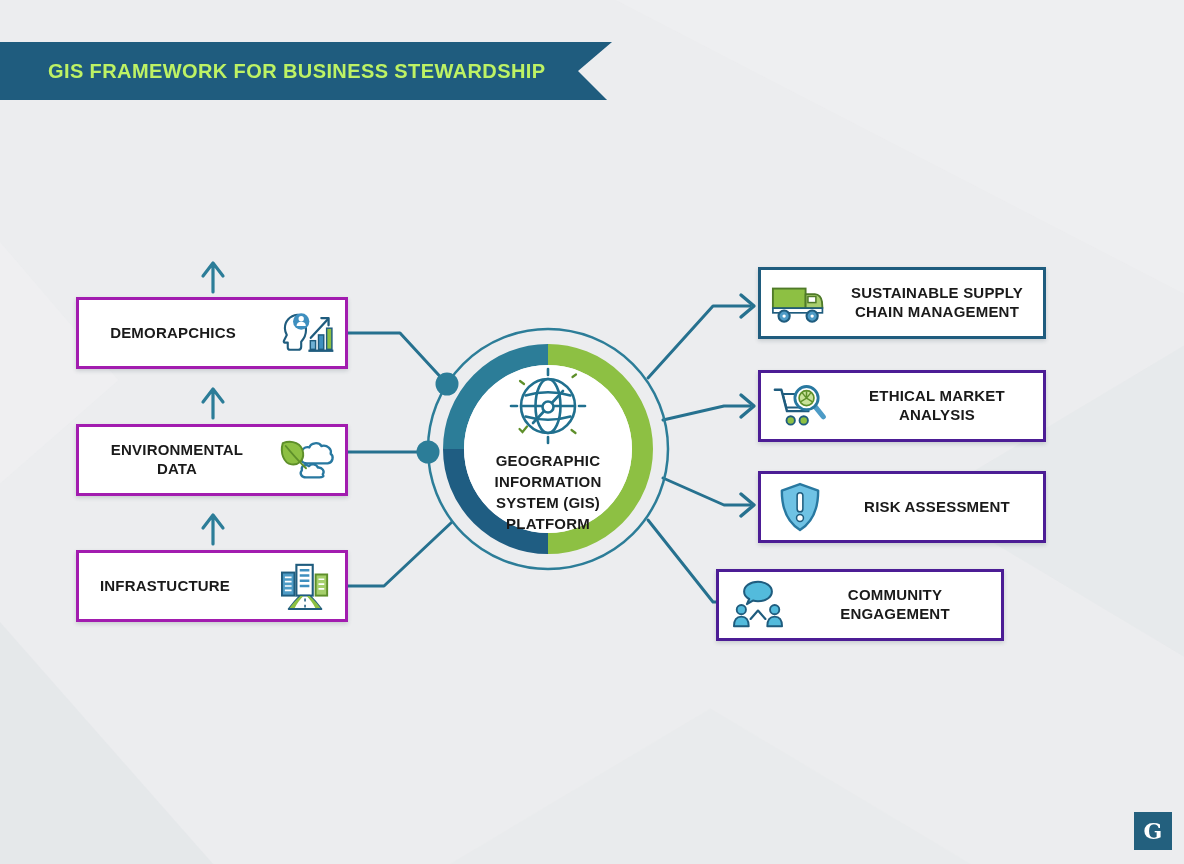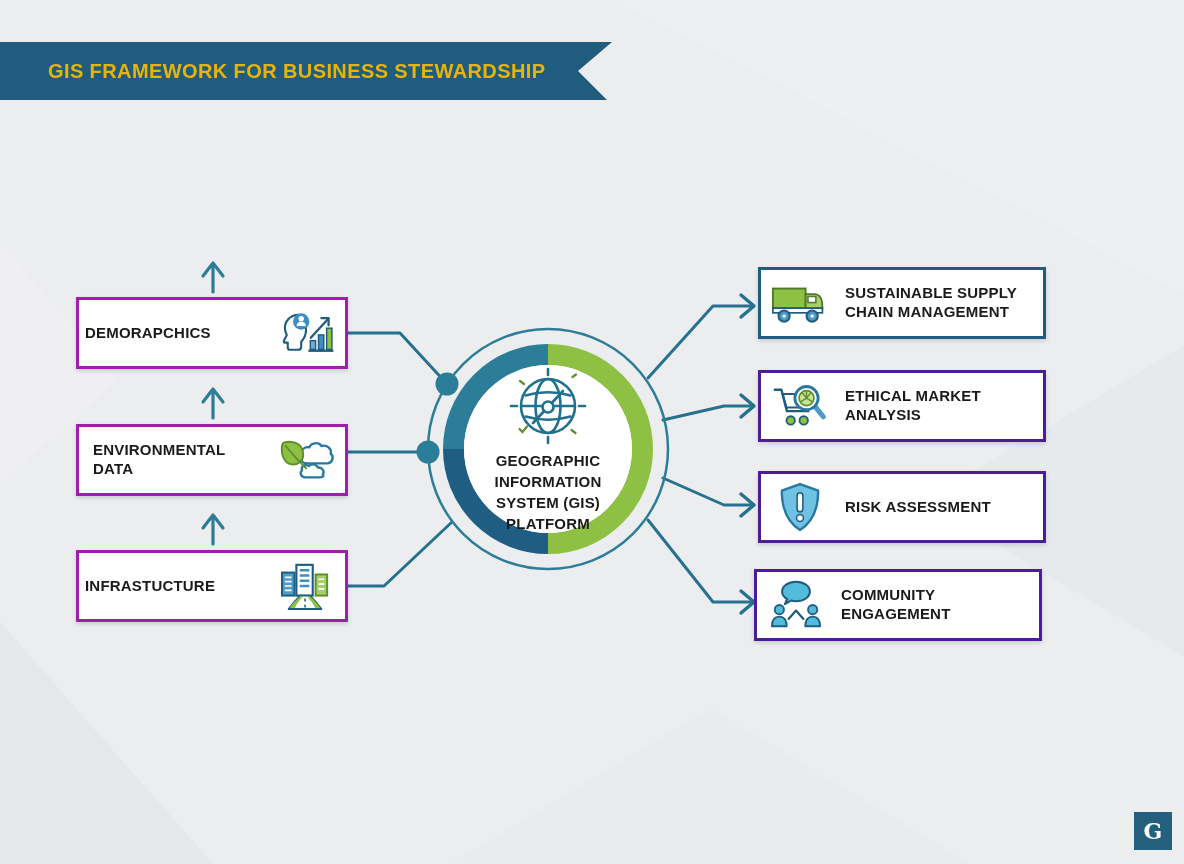--- a/index.html
+++ b/index.html
@@ -9,36 +9,36 @@
   }
   .facet{position:absolute;pointer-events:none;}
   
   .banner{
     position:absolute;left:0;top:42px;width:612px;height:58px;
     background:#1F5C7E;
     clip-path:polygon(0 0,612px 0,578px 29px,607px 58px,0 58px);
     box-shadow:0 2px 5px rgba(30,50,60,.25);
   }
   .banner-title{
-    color:#eab308;font-size:20px;font-weight:bold;letter-spacing:.4px;
+    color:#bef264;font-size:20px;font-weight:bold;letter-spacing:.4px;
     line-height:58px;padding-left:48px;white-space:nowrap;
   }
   
   .wires{position:absolute;left:0;top:0;}
   
   .node{
     position:absolute;background:#FFFFFF;display:flex;align-items:center;
     box-shadow:0 2px 4px rgba(40,60,70,.18);
   }
   .node.lbox{border:3px solid #a21caf;width:266px;height:66px;}
   .node.rbox{width:282px;height:66px;}
   .border-blue{border:3px solid #1F5C7E;}
   .border-green{border:3px solid #4c1d95;}
   .box-label{
-    flex:1;text-align:left;font-weight:bold;color:#1A1A1A;
+    flex:1;text-align:center;font-weight:bold;color:#1A1A1A;
     font-size:15px;line-height:1.25;letter-spacing:.2px;padding:0 6px;
   }
   .icon-slot{width:78px;display:flex;align-items:center;justify-content:center;flex:0 0 78px;}
   
   .hub-text{
     position:absolute;left:468px;top:450px;width:160px;text-align:center;
     font-weight:bold;color:#1A1A1A;font-size:15px;line-height:21px;letter-spacing:.2px;
   }
   .hub-icon{position:absolute;left:506px;top:364px;}
   
@@ -209,21 +209,21 @@
     <div class="icon-slot">
       <svg width="44" height="50" viewBox="0 0 46 52">
         <path d="M23 2 L42 9 C42 27 36 42 23 50 C10 42 4 27 4 9 Z" fill="#6FC2E4" stroke="#2878A0" stroke-width="2.5" stroke-linejoin="round"></path>
         <rect x="20" y="11" width="6" height="20" rx="3" fill="#FFFFFF" stroke="#1F5C7E" stroke-width="1.6"></rect>
         <circle cx="23" cy="37.5" r="3.6" fill="#FFFFFF" stroke="#1F5C7E" stroke-width="1.6"></circle>
       </svg>
     </div>
     <div class="box-label" style="padding-right:14px;">RISK ASSESSMENT</div>
   </div>
 
-  <div class="node rbox border-green" style="left:754px;top:569px;">
+  <div class="node rbox border-green" style="left:716px;top:569px;">
     <div class="icon-slot">
       <svg width="54" height="50" viewBox="0 0 58 54">
         <path d="M29 2 C37.5 2 44 6.5 44 12.5 C44 18.5 37.5 23 29 23 C27 23 25 22.7 23.5 22.2 L17 26 L19.5 20.5 C15.5 18.6 14 15.8 14 12.5 C14 6.5 20.5 2 29 2 Z" fill="#53BBDC" stroke="#1F5C7E" stroke-width="2.2" stroke-linejoin="round"></path>
         <path d="M21 42 L29 33 L37 42" stroke="#1F5C7E" stroke-width="2.4" fill="none" stroke-linecap="round" stroke-linejoin="round"></path>
         <circle cx="11" cy="32" r="5" fill="#53BBDC" stroke="#1F5C7E" stroke-width="2"></circle>
         <path d="M3 50 C3 42.5 6.5 39.5 11 39.5 C15.5 39.5 19 42.5 19 50 Z" fill="#53BBDC" stroke="#1F5C7E" stroke-width="2" stroke-linejoin="round"></path>
         <circle cx="47" cy="32" r="5" fill="#53BBDC" stroke="#1F5C7E" stroke-width="2"></circle>
         <path d="M39 50 C39 42.5 42.5 39.5 47 39.5 C51.5 39.5 55 42.5 55 50 Z" fill="#53BBDC" stroke="#1F5C7E" stroke-width="2" stroke-linejoin="round"></path>
       </svg>
     </div>

